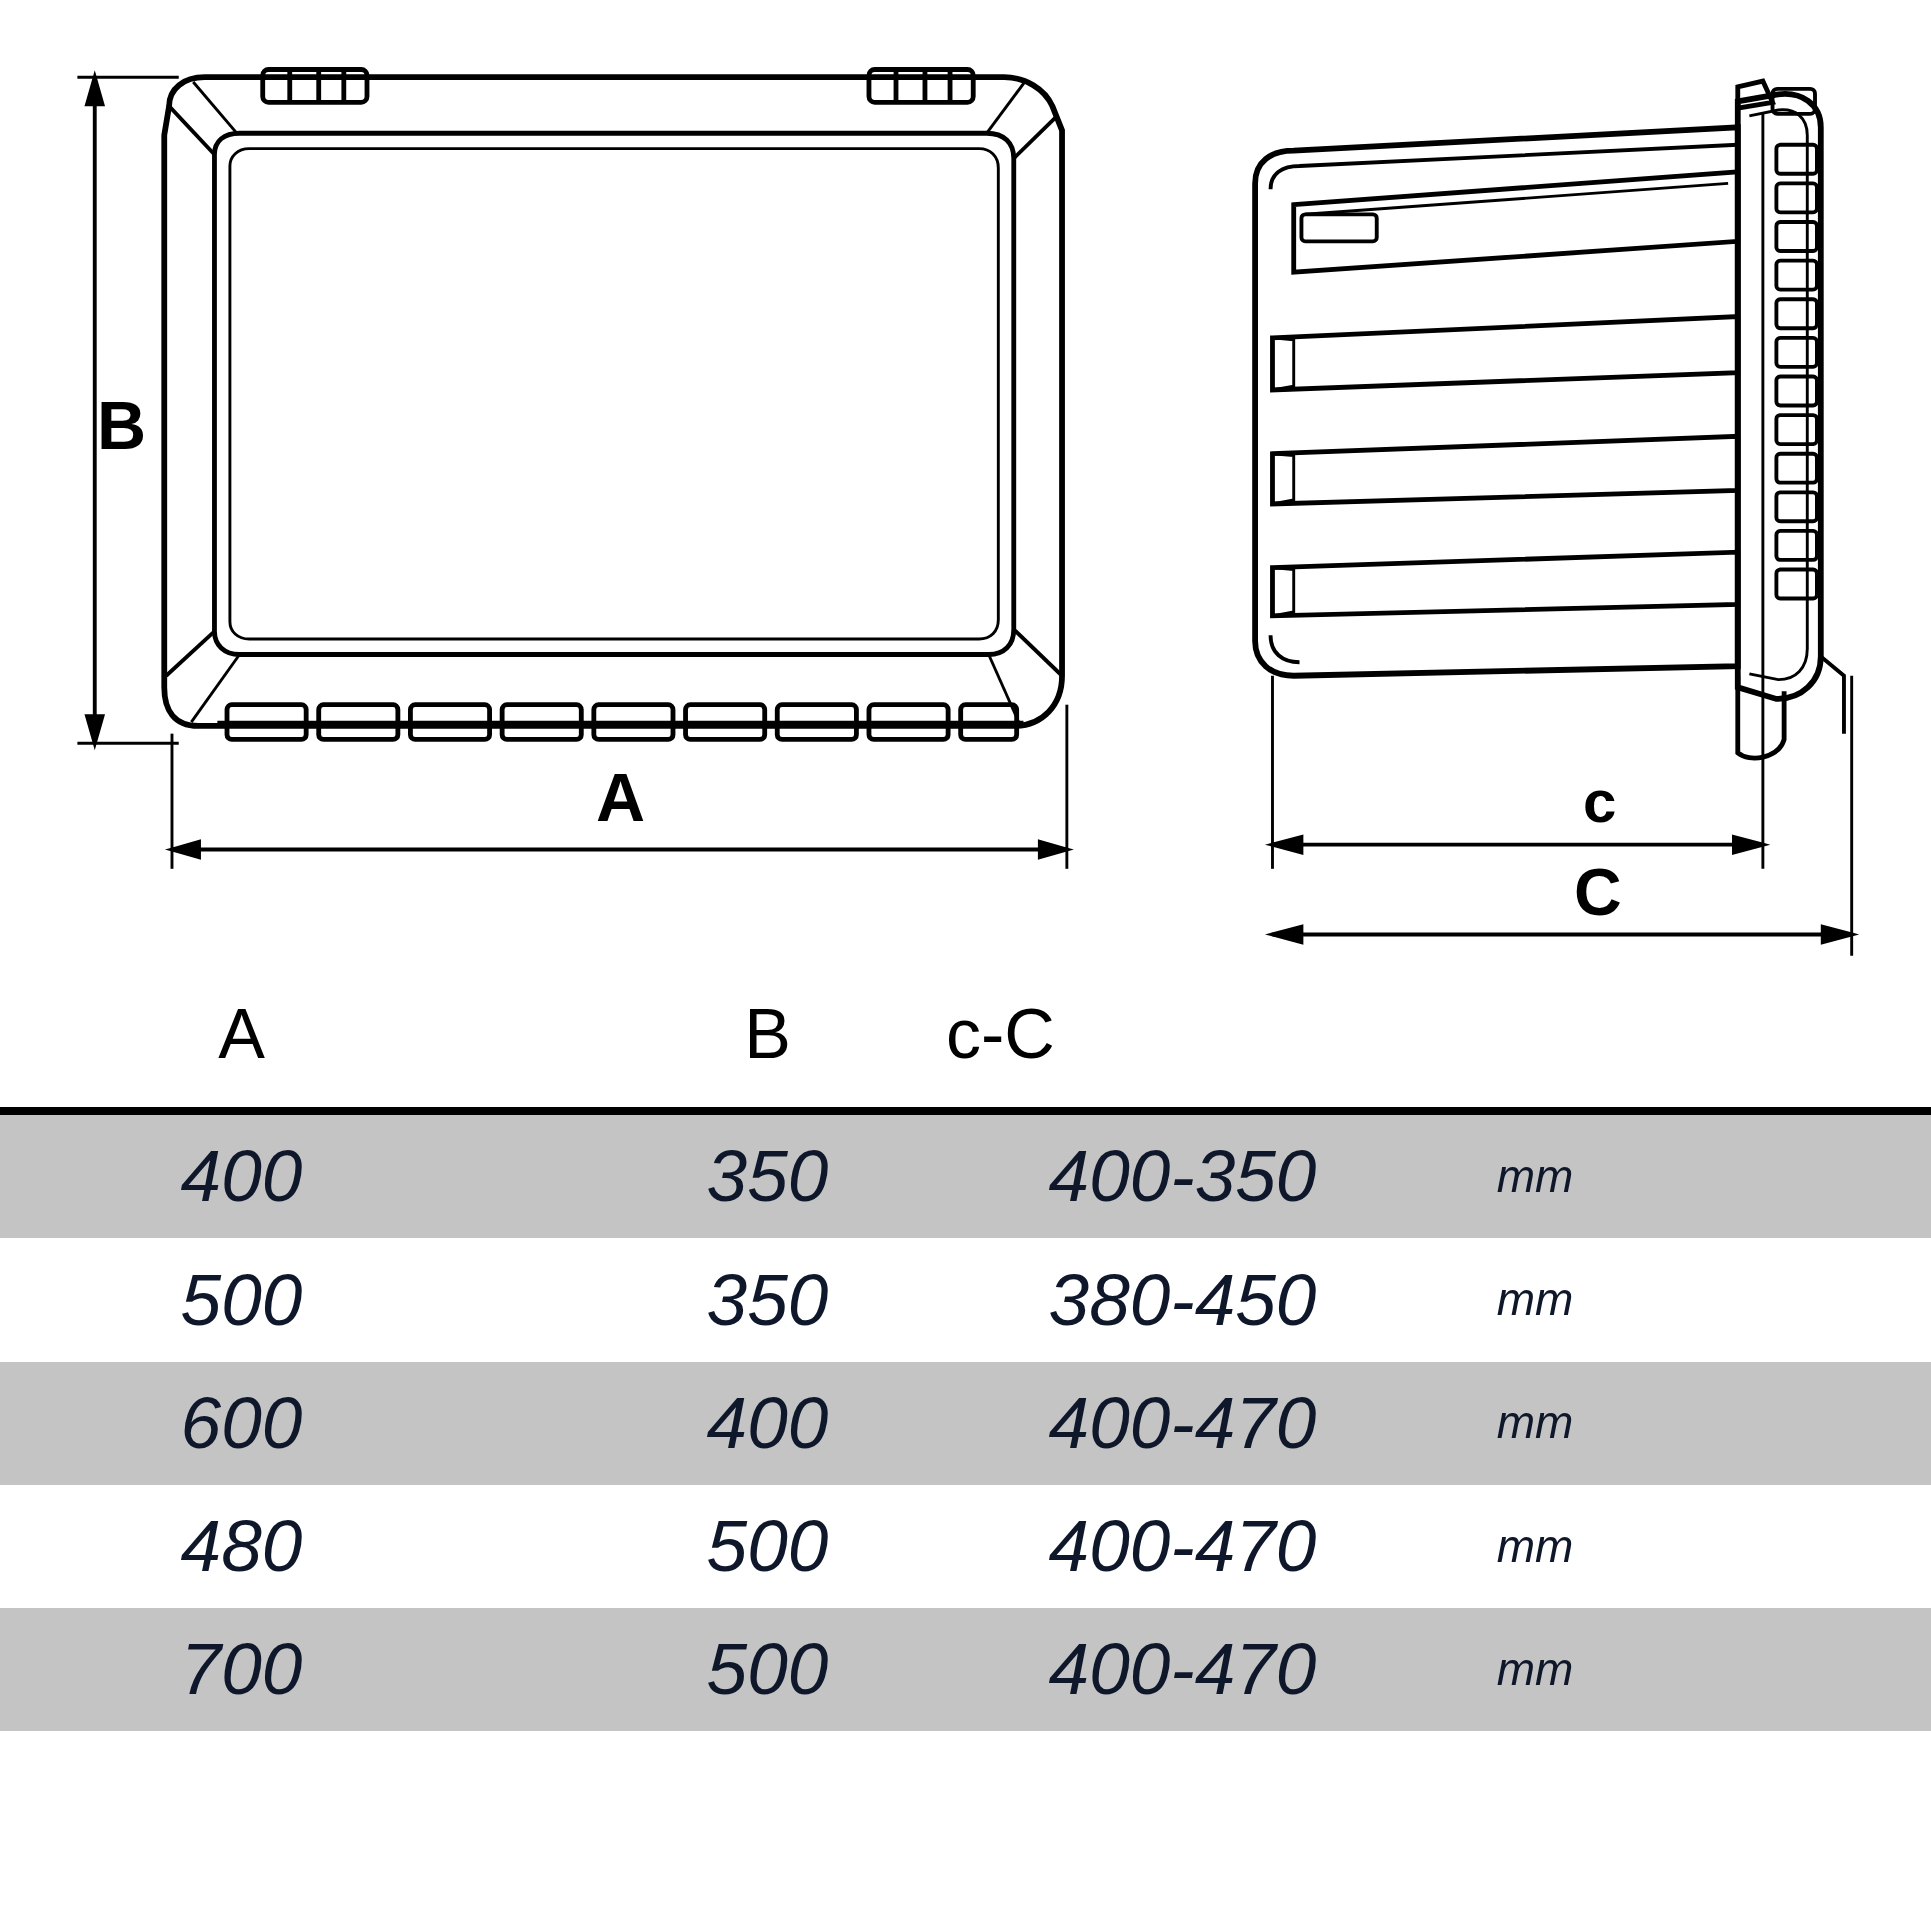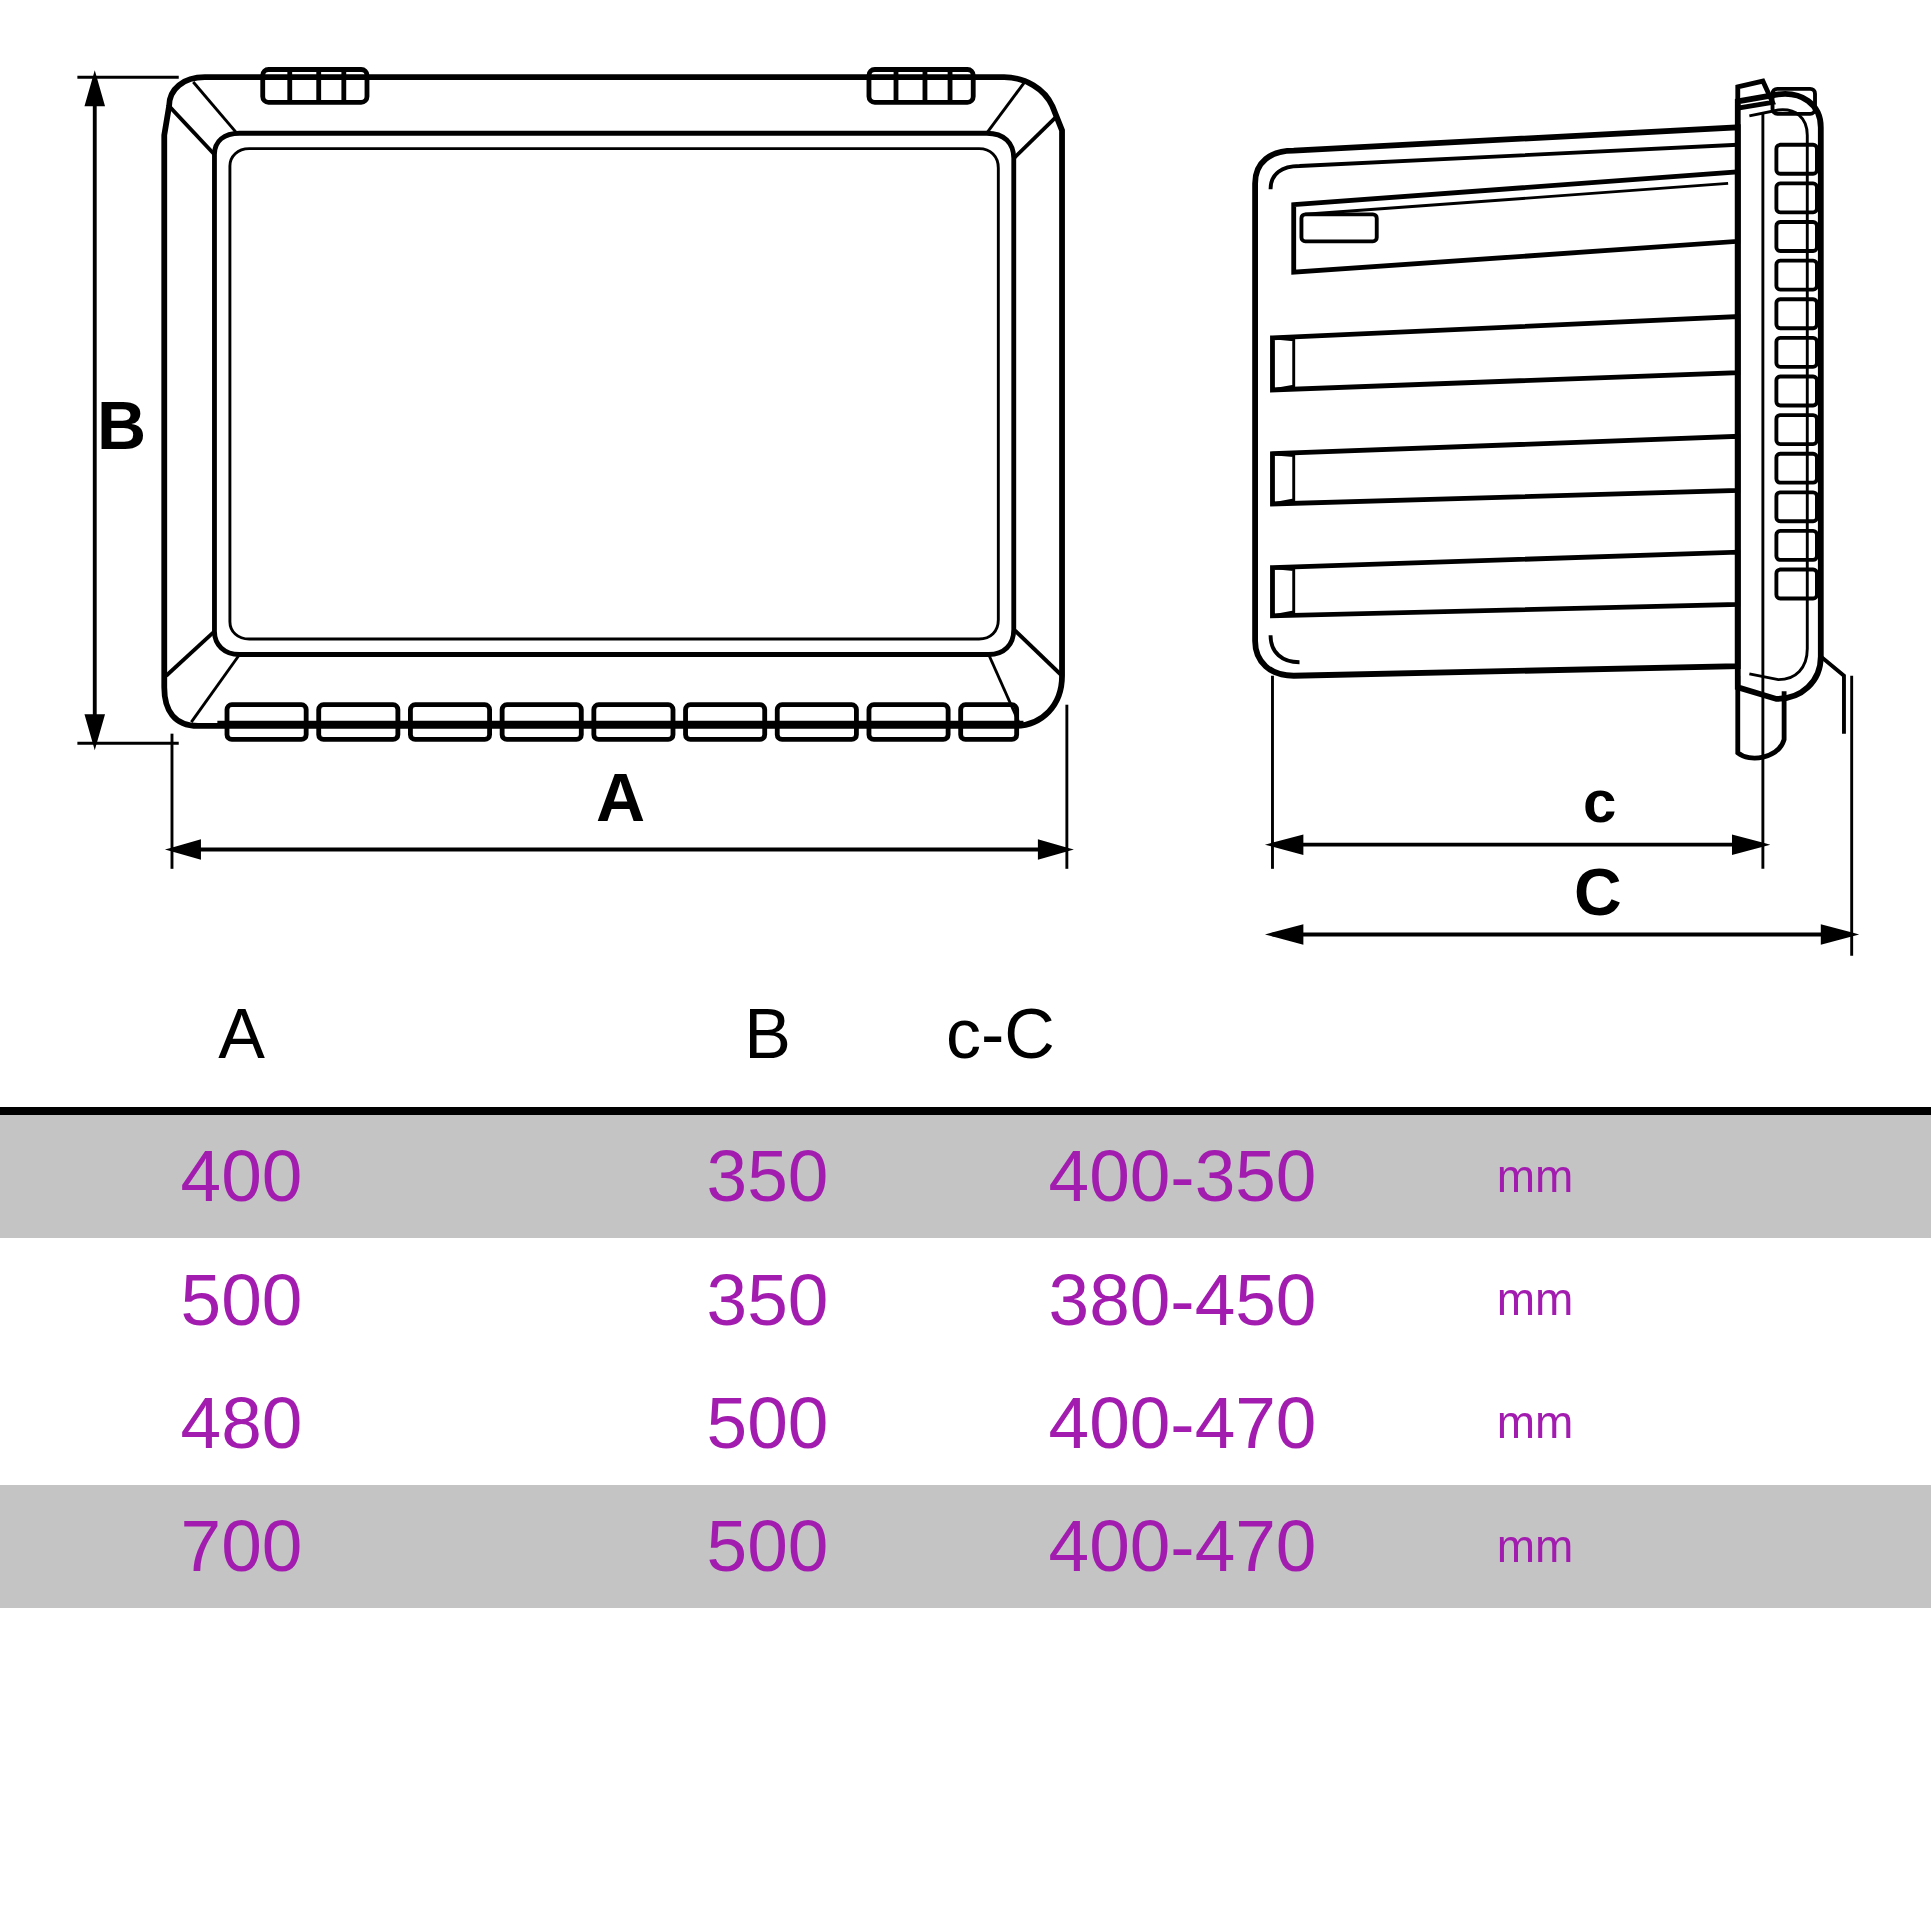--- a/index.html
+++ b/index.html
@@ -74,22 +74,23 @@
 
   table.spec thead tr.header-row th {
     border-bottom: 8.7px solid #000;
   }
 
   table.spec tbody td {
     font-size: 73px;
     padding: 19.3px 0 21px 0;
     text-align: center;
     vertical-align: middle;
-    color: #a21caf;
+    color: #0f172a;
     white-space: nowrap;
+    font-style: italic;
   }
   table.spec tbody td.c-a { padding-right: 135px; }
   table.spec tbody td.c-b { padding-right: 29px; }
   table.spec tbody td.c-c { padding-right: 68px; }
   table.spec tbody td.c-u {
     font-size: 46px;
     text-align: left;
     padding-left: 9.7px;
   }
   table.spec tbody tr.shaded td { background: #c4c4c4; }
@@ -286,20 +287,26 @@
           <td class="c-b">350</td>
           <td class="c-c">400-350</td>
           <td class="c-u">mm</td>
         </tr>
         <tr class="plain">
           <td class="c-a">500</td>
           <td class="c-b">350</td>
           <td class="c-c">380-450</td>
           <td class="c-u">mm</td>
         </tr>
+        <tr class="shaded">
+          <td class="c-a">600</td>
+          <td class="c-b">400</td>
+          <td class="c-c">400-470</td>
+          <td class="c-u">mm</td>
+        </tr>
         <tr class="plain">
           <td class="c-a">480</td>
           <td class="c-b">500</td>
           <td class="c-c">400-470</td>
           <td class="c-u">mm</td>
         </tr>
         <tr class="shaded">
           <td class="c-a">700</td>
           <td class="c-b">500</td>
           <td class="c-c">400-470</td>

